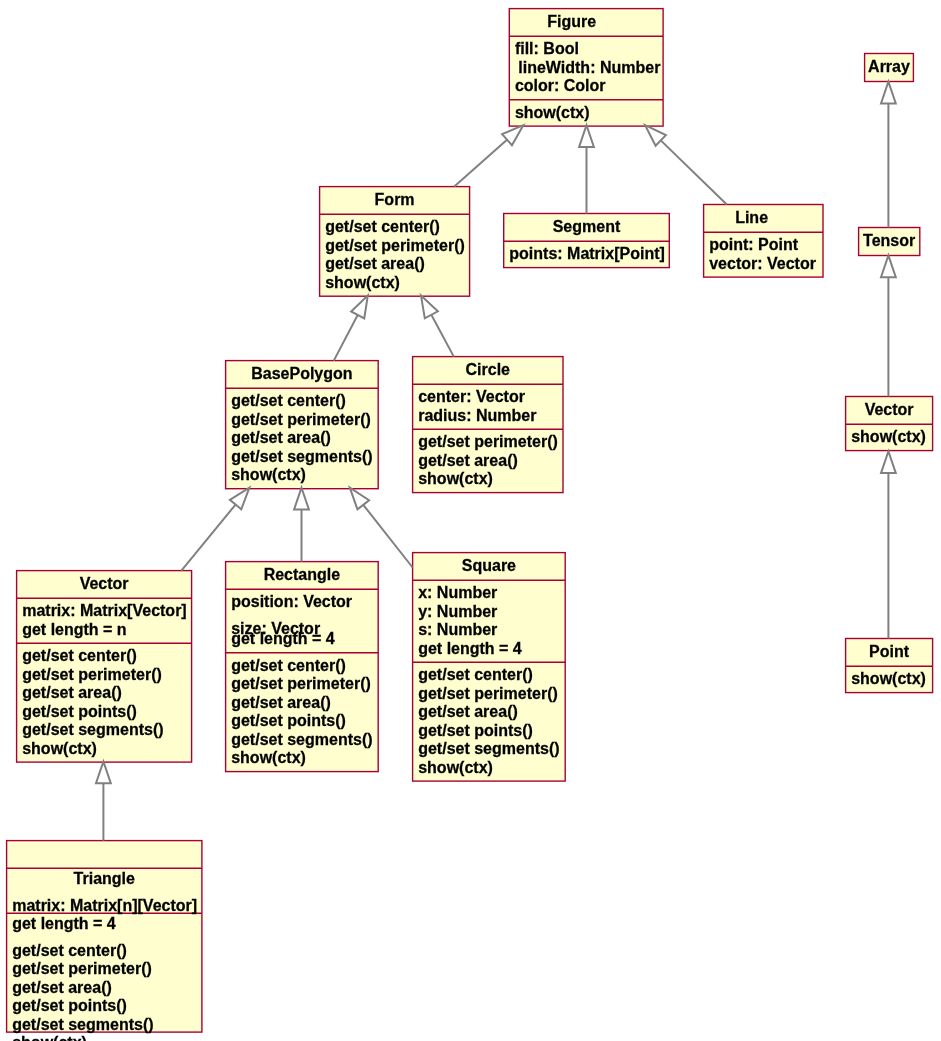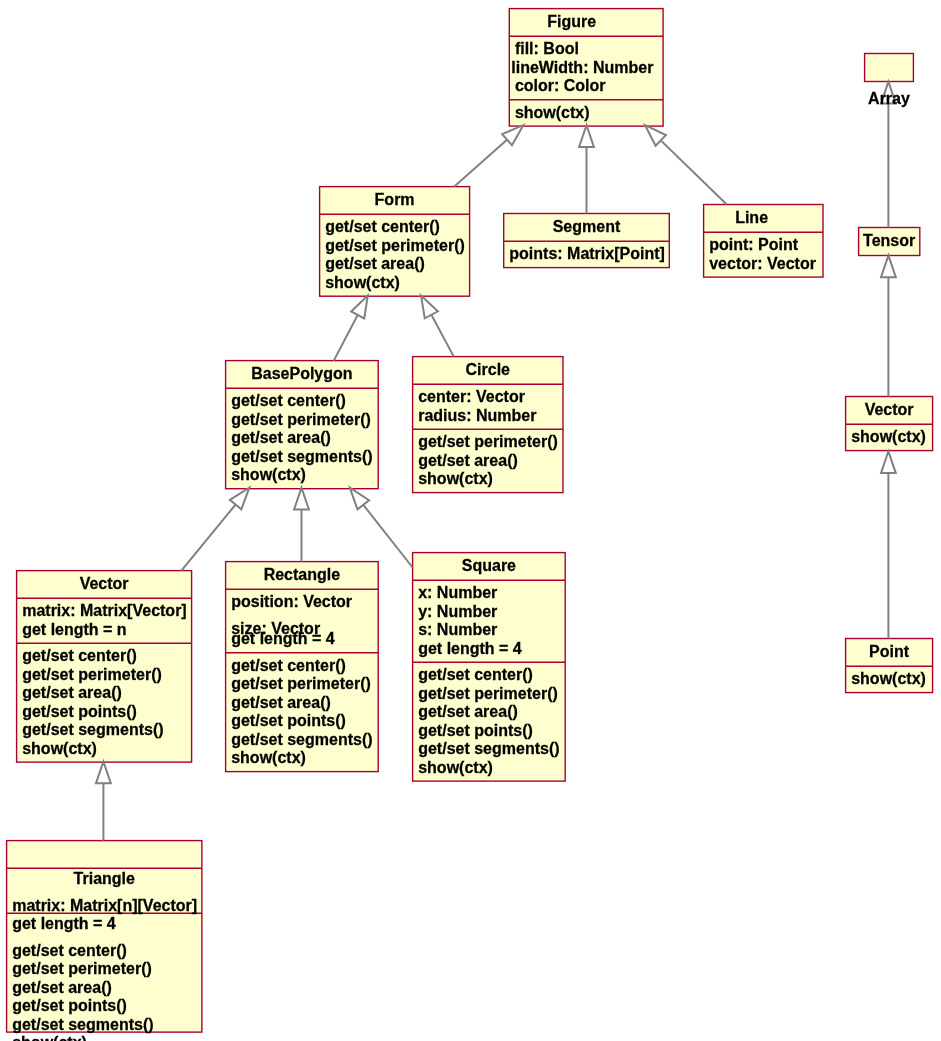--- a/index.html
+++ b/index.html
@@ -128,21 +128,21 @@
       </g>
       <g>
         <line x1="888.4" y1="638.5" x2="888.4" y2="473.1" stroke="#808080" stroke-width="2"></line>
         <polygon points="888.4,451.3 895.8,473.1 881,473.1" fill="#FFFFFF" stroke="#808080" stroke-width="2" stroke-linejoin="miter"></polygon>
       </g>
     </svg>
   <div id="boxes">
       <div class="uml-class" style="left: 509.3px; top: 8.6px; width: 125px; height: 117.5px;">
         <div class="uml-title" style="top: 5.87px;">Figure</div>
         <div class="uml-row" style="left: 5.6px; top: 32.77px;">fill: Bool</div>
-        <div class="uml-row" style="left: 2px; top: 51.27px;">lineWidth: Number</div>
+        <div class="uml-row" style="left: 9px; top: 51.27px;">lineWidth: Number</div>
         <div class="uml-row" style="left: 5.6px; top: 69.77px;">color: Color</div>
         <div class="uml-row" style="left: 5.6px; top: 96.17px;">show(ctx)</div>
       </div>
       <div class="uml-class" style="left: 319.6px; top: 186.6px; width: 150px; height: 109.6px;">
         <div class="uml-title" style="top: 5.87px;">Form</div>
         <div class="uml-row" style="left: 5.6px; top: 32.77px;">get/set center()</div>
         <div class="uml-row" style="left: 5.6px; top: 51.27px;">get/set perimeter()</div>
         <div class="uml-row" style="left: 5.6px; top: 69.77px;">get/set area()</div>
         <div class="uml-row" style="left: 5.6px; top: 88.27px;">show(ctx)</div>
       </div>
@@ -211,21 +211,21 @@
         <div class="uml-title" style="top: 5.87px;">Triangle</div>
         <div class="uml-row" style="left: 5.6px; top: 32.77px;">matrix: Matrix[n][Vector]</div>
         <div class="uml-row" style="left: 5.6px; top: 51.27px;">get length = 4</div>
         <div class="uml-row" style="left: 5.6px; top: 77.67px;">get/set center()</div>
         <div class="uml-row" style="left: 5.6px; top: 96.17px;">get/set perimeter()</div>
         <div class="uml-row" style="left: 5.6px; top: 114.67px;">get/set area()</div>
         <div class="uml-row" style="left: 5.6px; top: 133.17px;">get/set points()</div>
         <div class="uml-row" style="left: 5.6px; top: 151.67px;">get/set segments()</div>
         <div class="uml-row" style="left: 5.6px; top: 170.17px;">show(ctx)</div>
       </div>
-      <div class="uml-class" style="left: 864.6px; top: 53.5px; width: 48.8px; height: 28px; margin-top: 32px;">
+      <div class="uml-class" style="left: 864.6px; top: 53.5px; width: 48.8px; height: 28px;">
         <div class="uml-title" style="top: 5.87px;">Array</div>
       </div>
       <div class="uml-class" style="left: 858.6px; top: 227.5px; width: 61.2px; height: 28px;">
         <div class="uml-title" style="top: 5.87px;">Tensor</div>
       </div>
       <div class="uml-class" style="left: 845.6px; top: 396.5px; width: 87px; height: 54.1px;">
         <div class="uml-title" style="top: 5.87px;">Vector</div>
         <div class="uml-row" style="left: 5.6px; top: 32.77px;">show(ctx)</div>
       </div>
       <div class="uml-class" style="left: 845.6px; top: 638.5px; width: 87px; height: 54.1px;">

